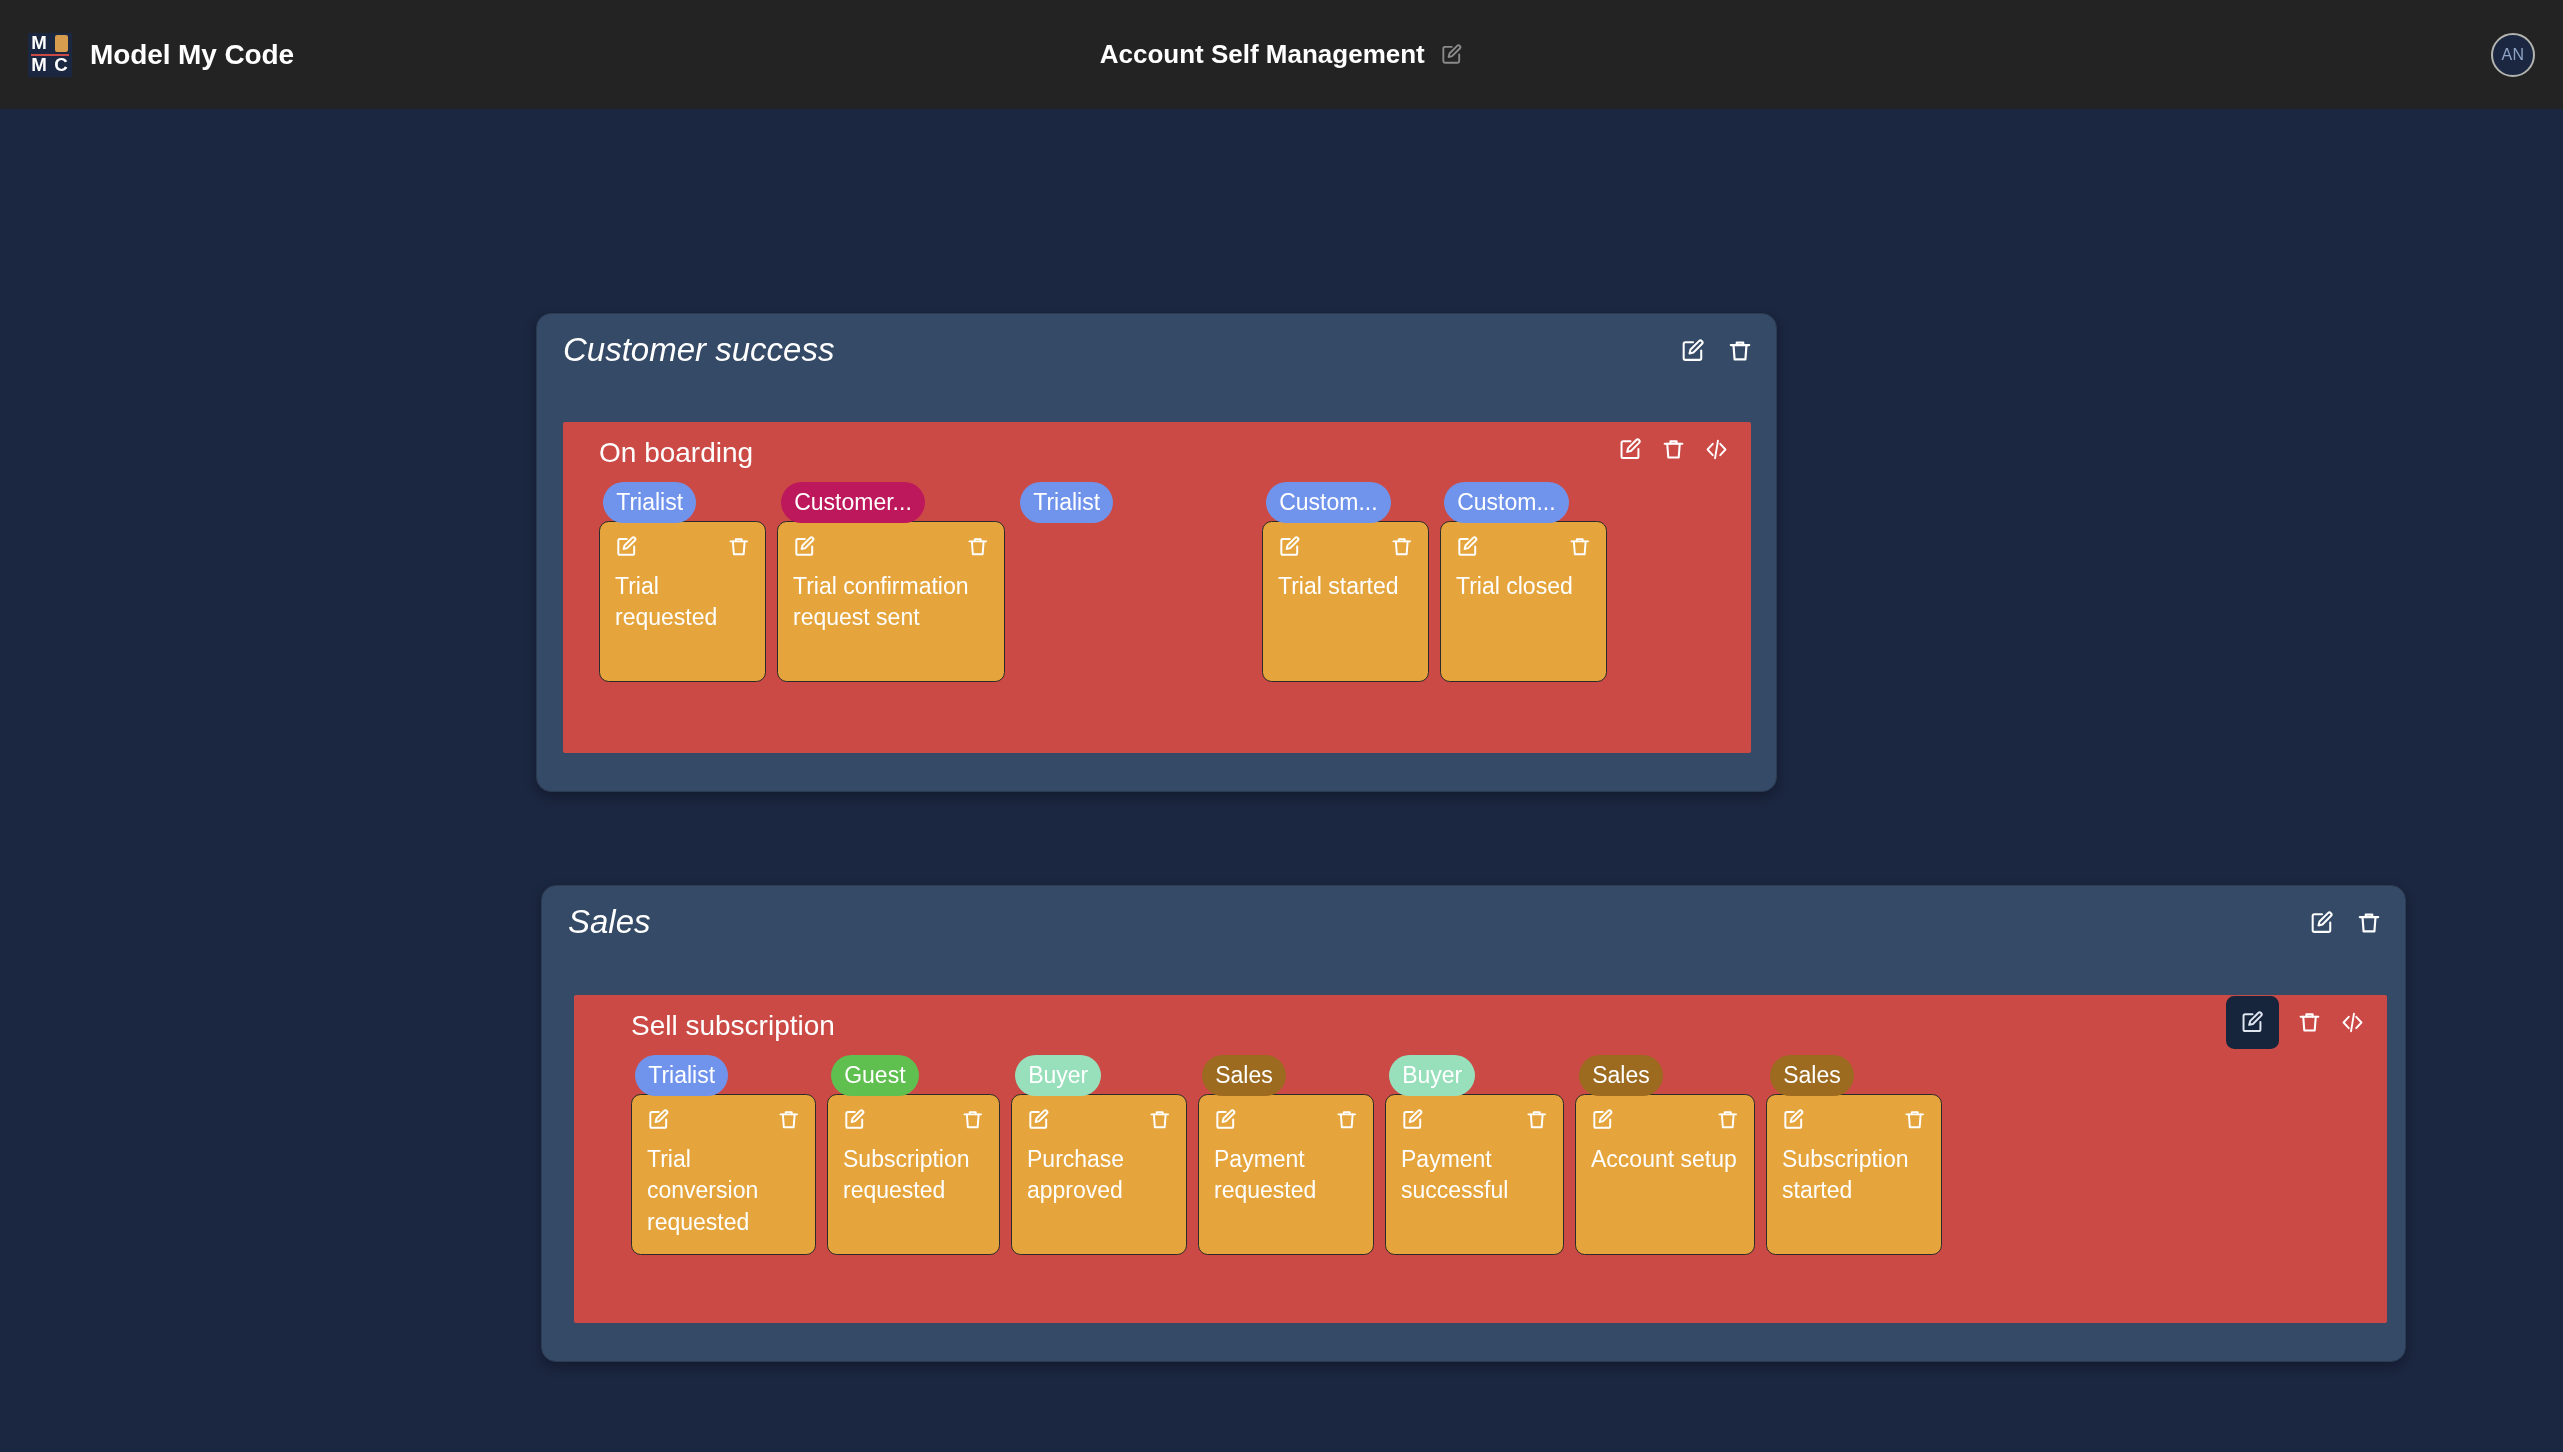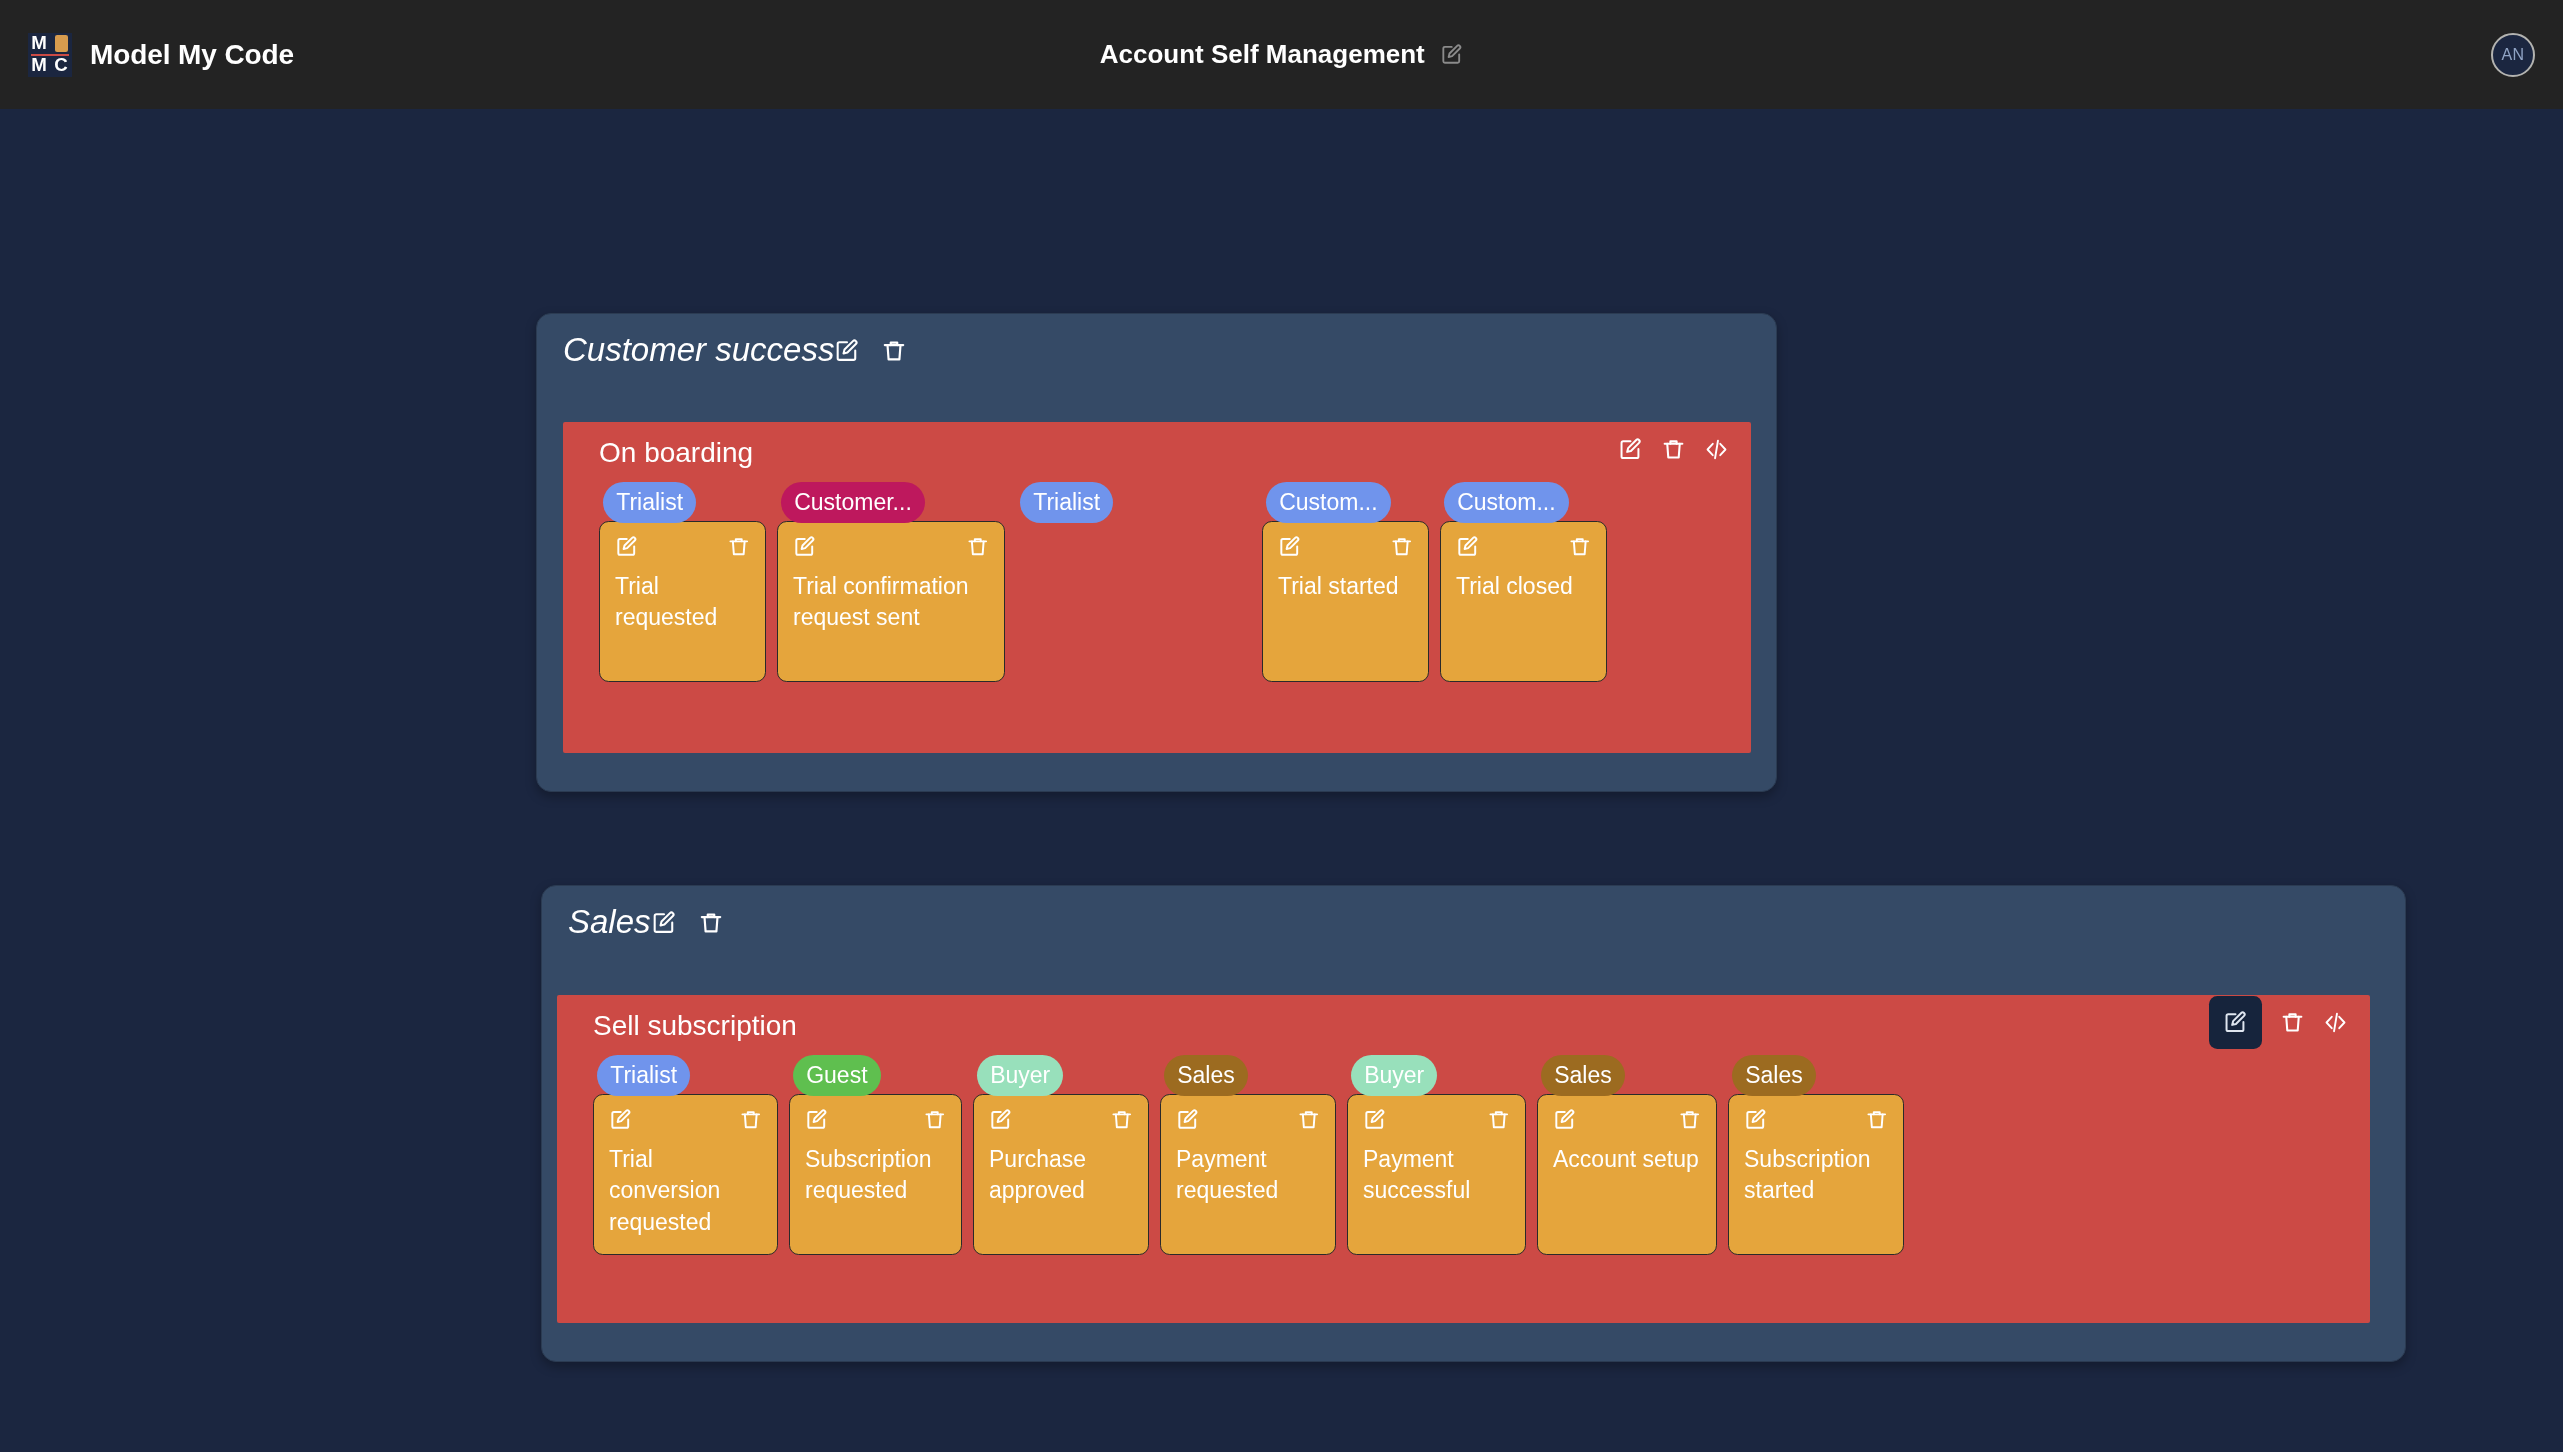--- a/index.html
+++ b/index.html
@@ -98,20 +98,21 @@
   .lane {
     position: absolute;
     background: #354a66;
     border: 1.4px solid #2b3b52;
     border-radius: 15px;
     box-shadow: 0 4.2px 11px rgba(0,0,0,.28);
   }
   .lane-head {
     display: flex;
     align-items: flex-start;
+    justify-content: space-between;
     padding: 18px 23.5px 0 26px;
   }
   .lane-title {
     color: #ffffff;
     font-size: 33px;
     font-style: italic;
     font-weight: normal;
     line-height: 1.1;
   }
   .icon-row { display: flex; align-items: center; gap: 21px; padding-top: 5.5px; }
@@ -386,21 +387,21 @@
         <span class="icon-btn">
           <svg viewBox="0 0 24 24" fill="none" stroke="currentColor" stroke-width="2" stroke-linecap="round" stroke-linejoin="round">
             <path d="M3.5 6.5h17"></path>
               <path d="M9 6.5V4.2h6v2.3"></path>
               <path d="M6 6.5l1 13.2h10l1-13.2"></path>
           </svg>
         </span>
       </div>
     </div>
 
-    <div class="group" style="left:15px; top:109px; width:1813px; height:328px;">
+    <div class="group" style="left:32px; top:109px; width:1813px; height:328px;padding-left:21px;">
       <div class="group-head">
         <div class="group-title">Sell subscription</div>
         <div class="group-icons">
           <span class="icon-sm highlight">
             <svg viewBox="0 0 24 24" fill="none" stroke="currentColor" stroke-width="1.9" stroke-linecap="round" stroke-linejoin="round">
               <path d="M12 4H5a1.6 1.6 0 0 0-1.6 1.6v13A1.6 1.6 0 0 0 5 20.2h13a1.6 1.6 0 0 0 1.6-1.6v-7"></path>
               <path d="M17.5 2.9a1.9 1.9 0 0 1 2.7 2.7L12.4 13.4l-3.6.9.9-3.6z"></path>
             </svg>
           </span>
           <span class="icon-sm">

